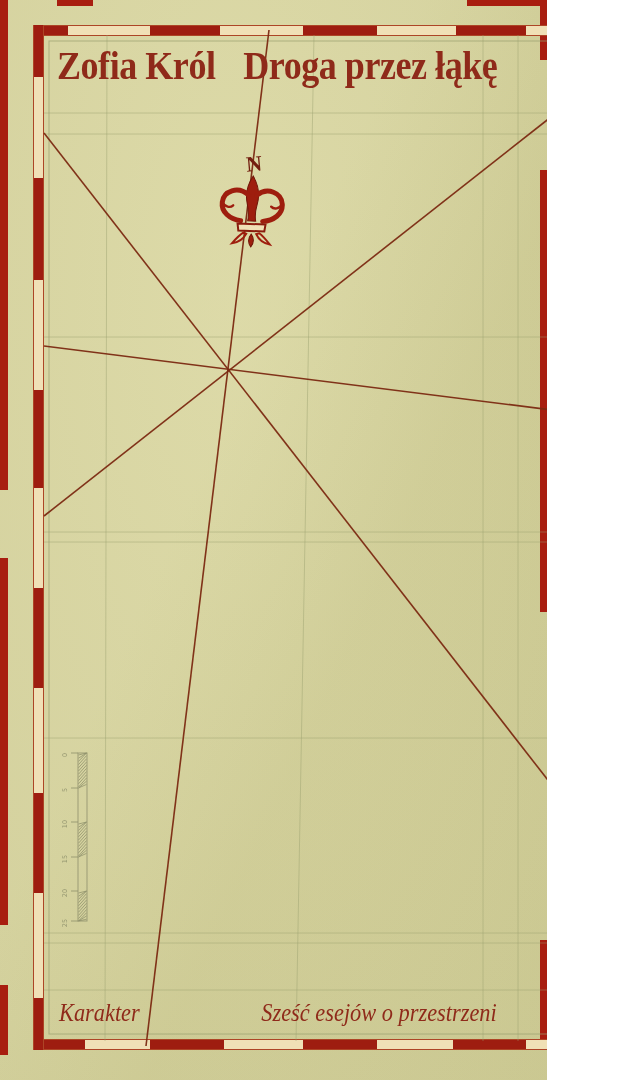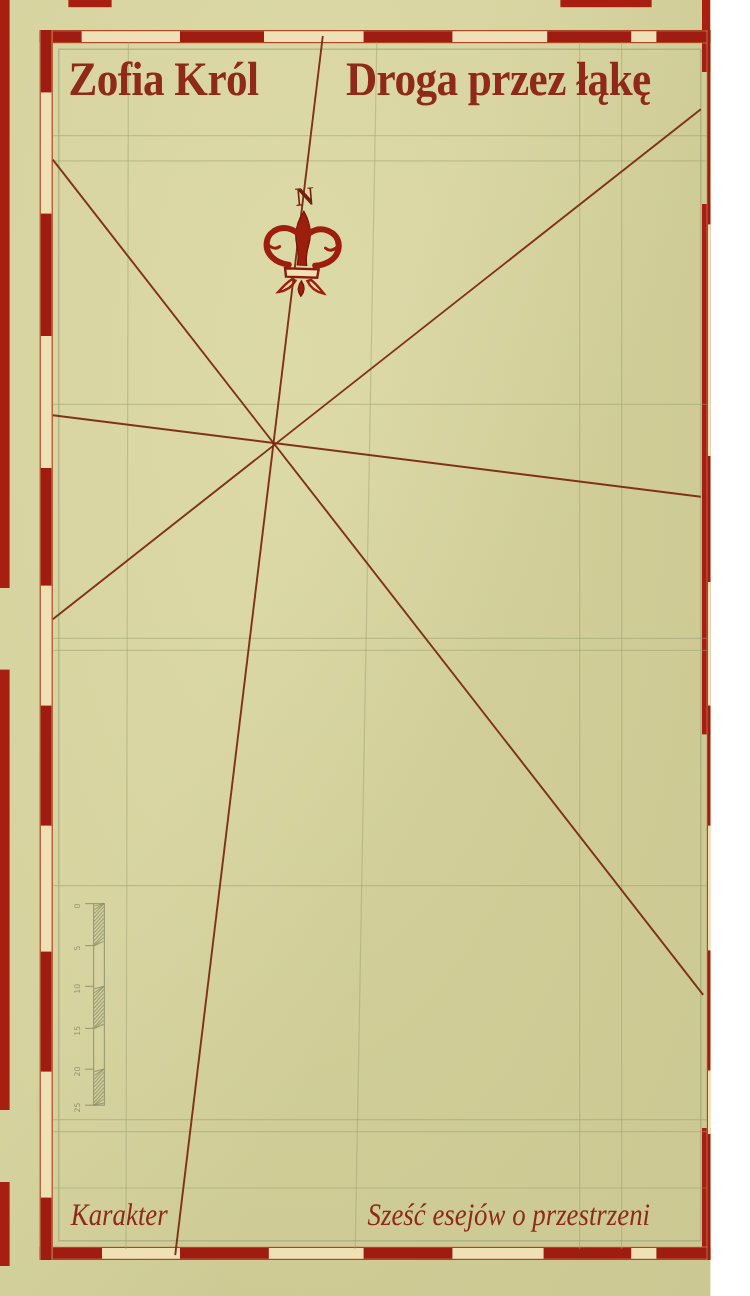--- a/index.html
+++ b/index.html
@@ -1,17 +1,17 @@
 <!DOCTYPE html>
 <html><head>
 <meta charset="utf-8">
 <style>
   html,body{margin:0;padding:0;}
   .page{
-    position:relative; width:592px; height:1080px; overflow:hidden;
+    position:relative; width:547px; height:1080px; overflow:hidden;
     background-color:#d8d59e;
     background-image:
       linear-gradient(115deg, rgba(255,255,250,.05) 0%, rgba(255,255,250,.05) 40%, rgba(70,70,20,.04) 62%, rgba(70,70,20,.04) 100%),
       radial-gradient(ellipse at 42% 28%, rgba(255,255,235,.07), rgba(60,60,15,.05));
     font-family:"Liberation Serif", serif;
     text-align:right;
   }
   
   .edge{position:absolute; pointer-events:none;}
   .edge-left{left:0;top:0;width:8px;height:1080px;}

